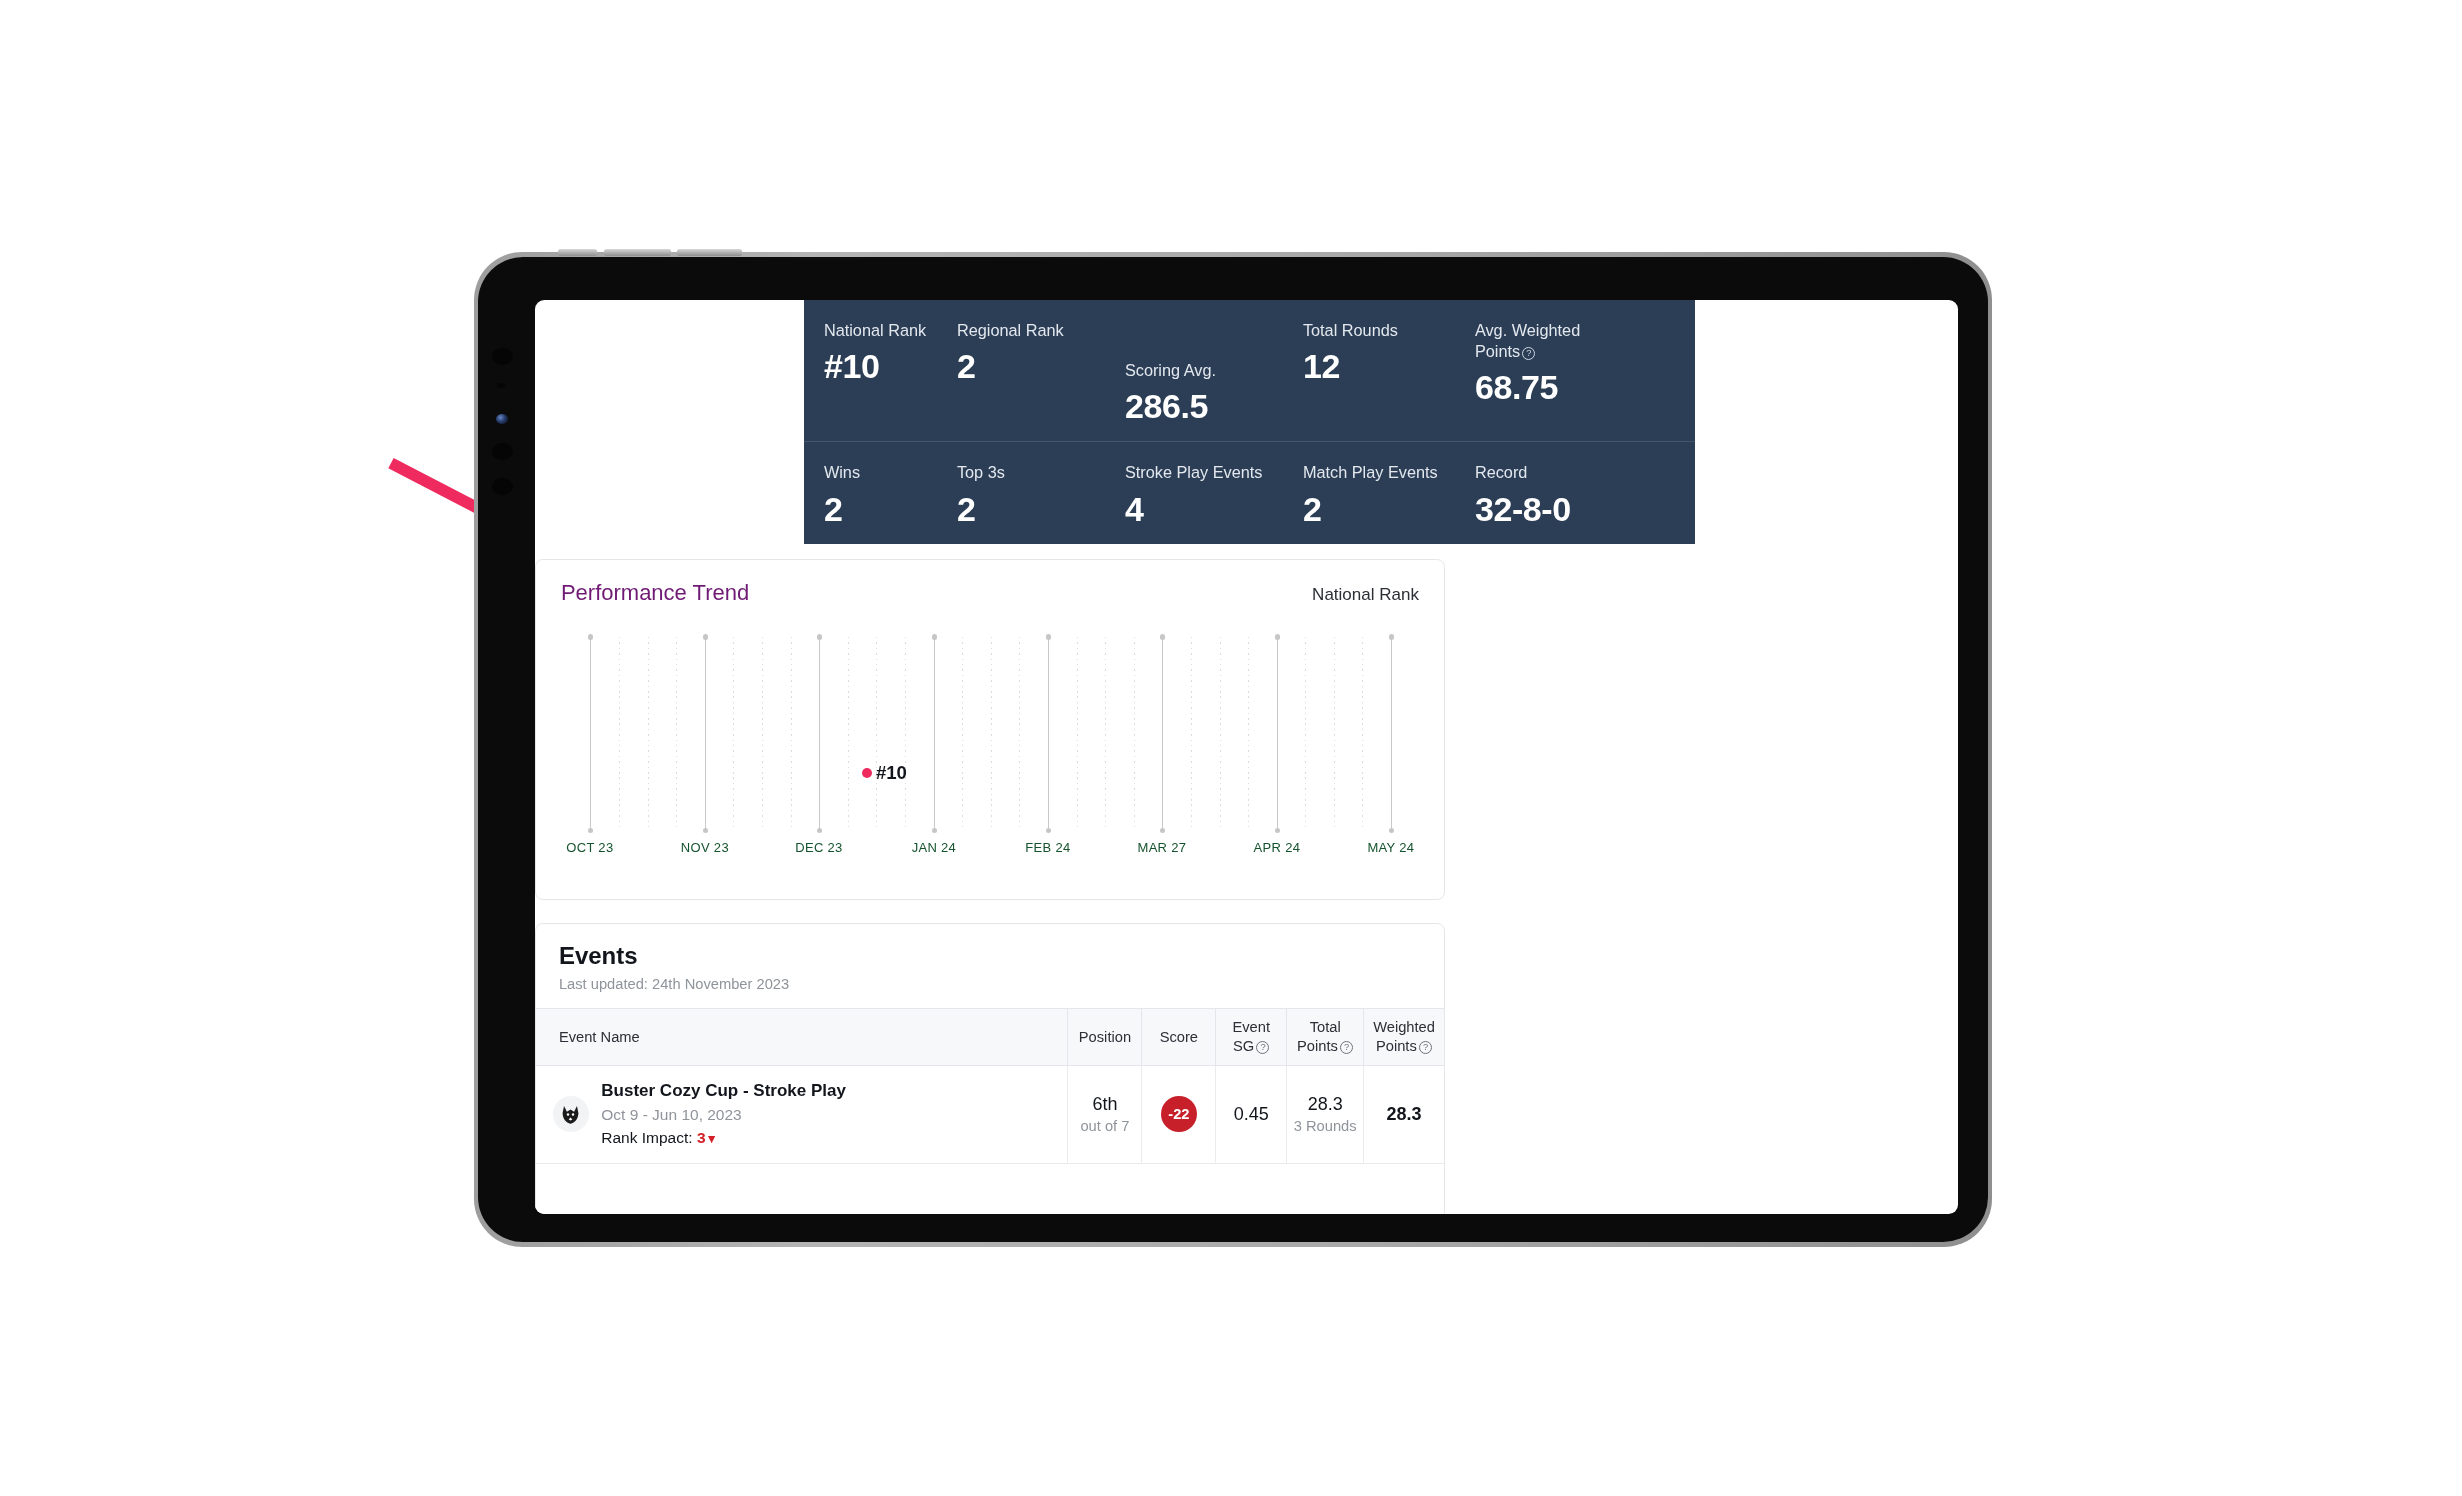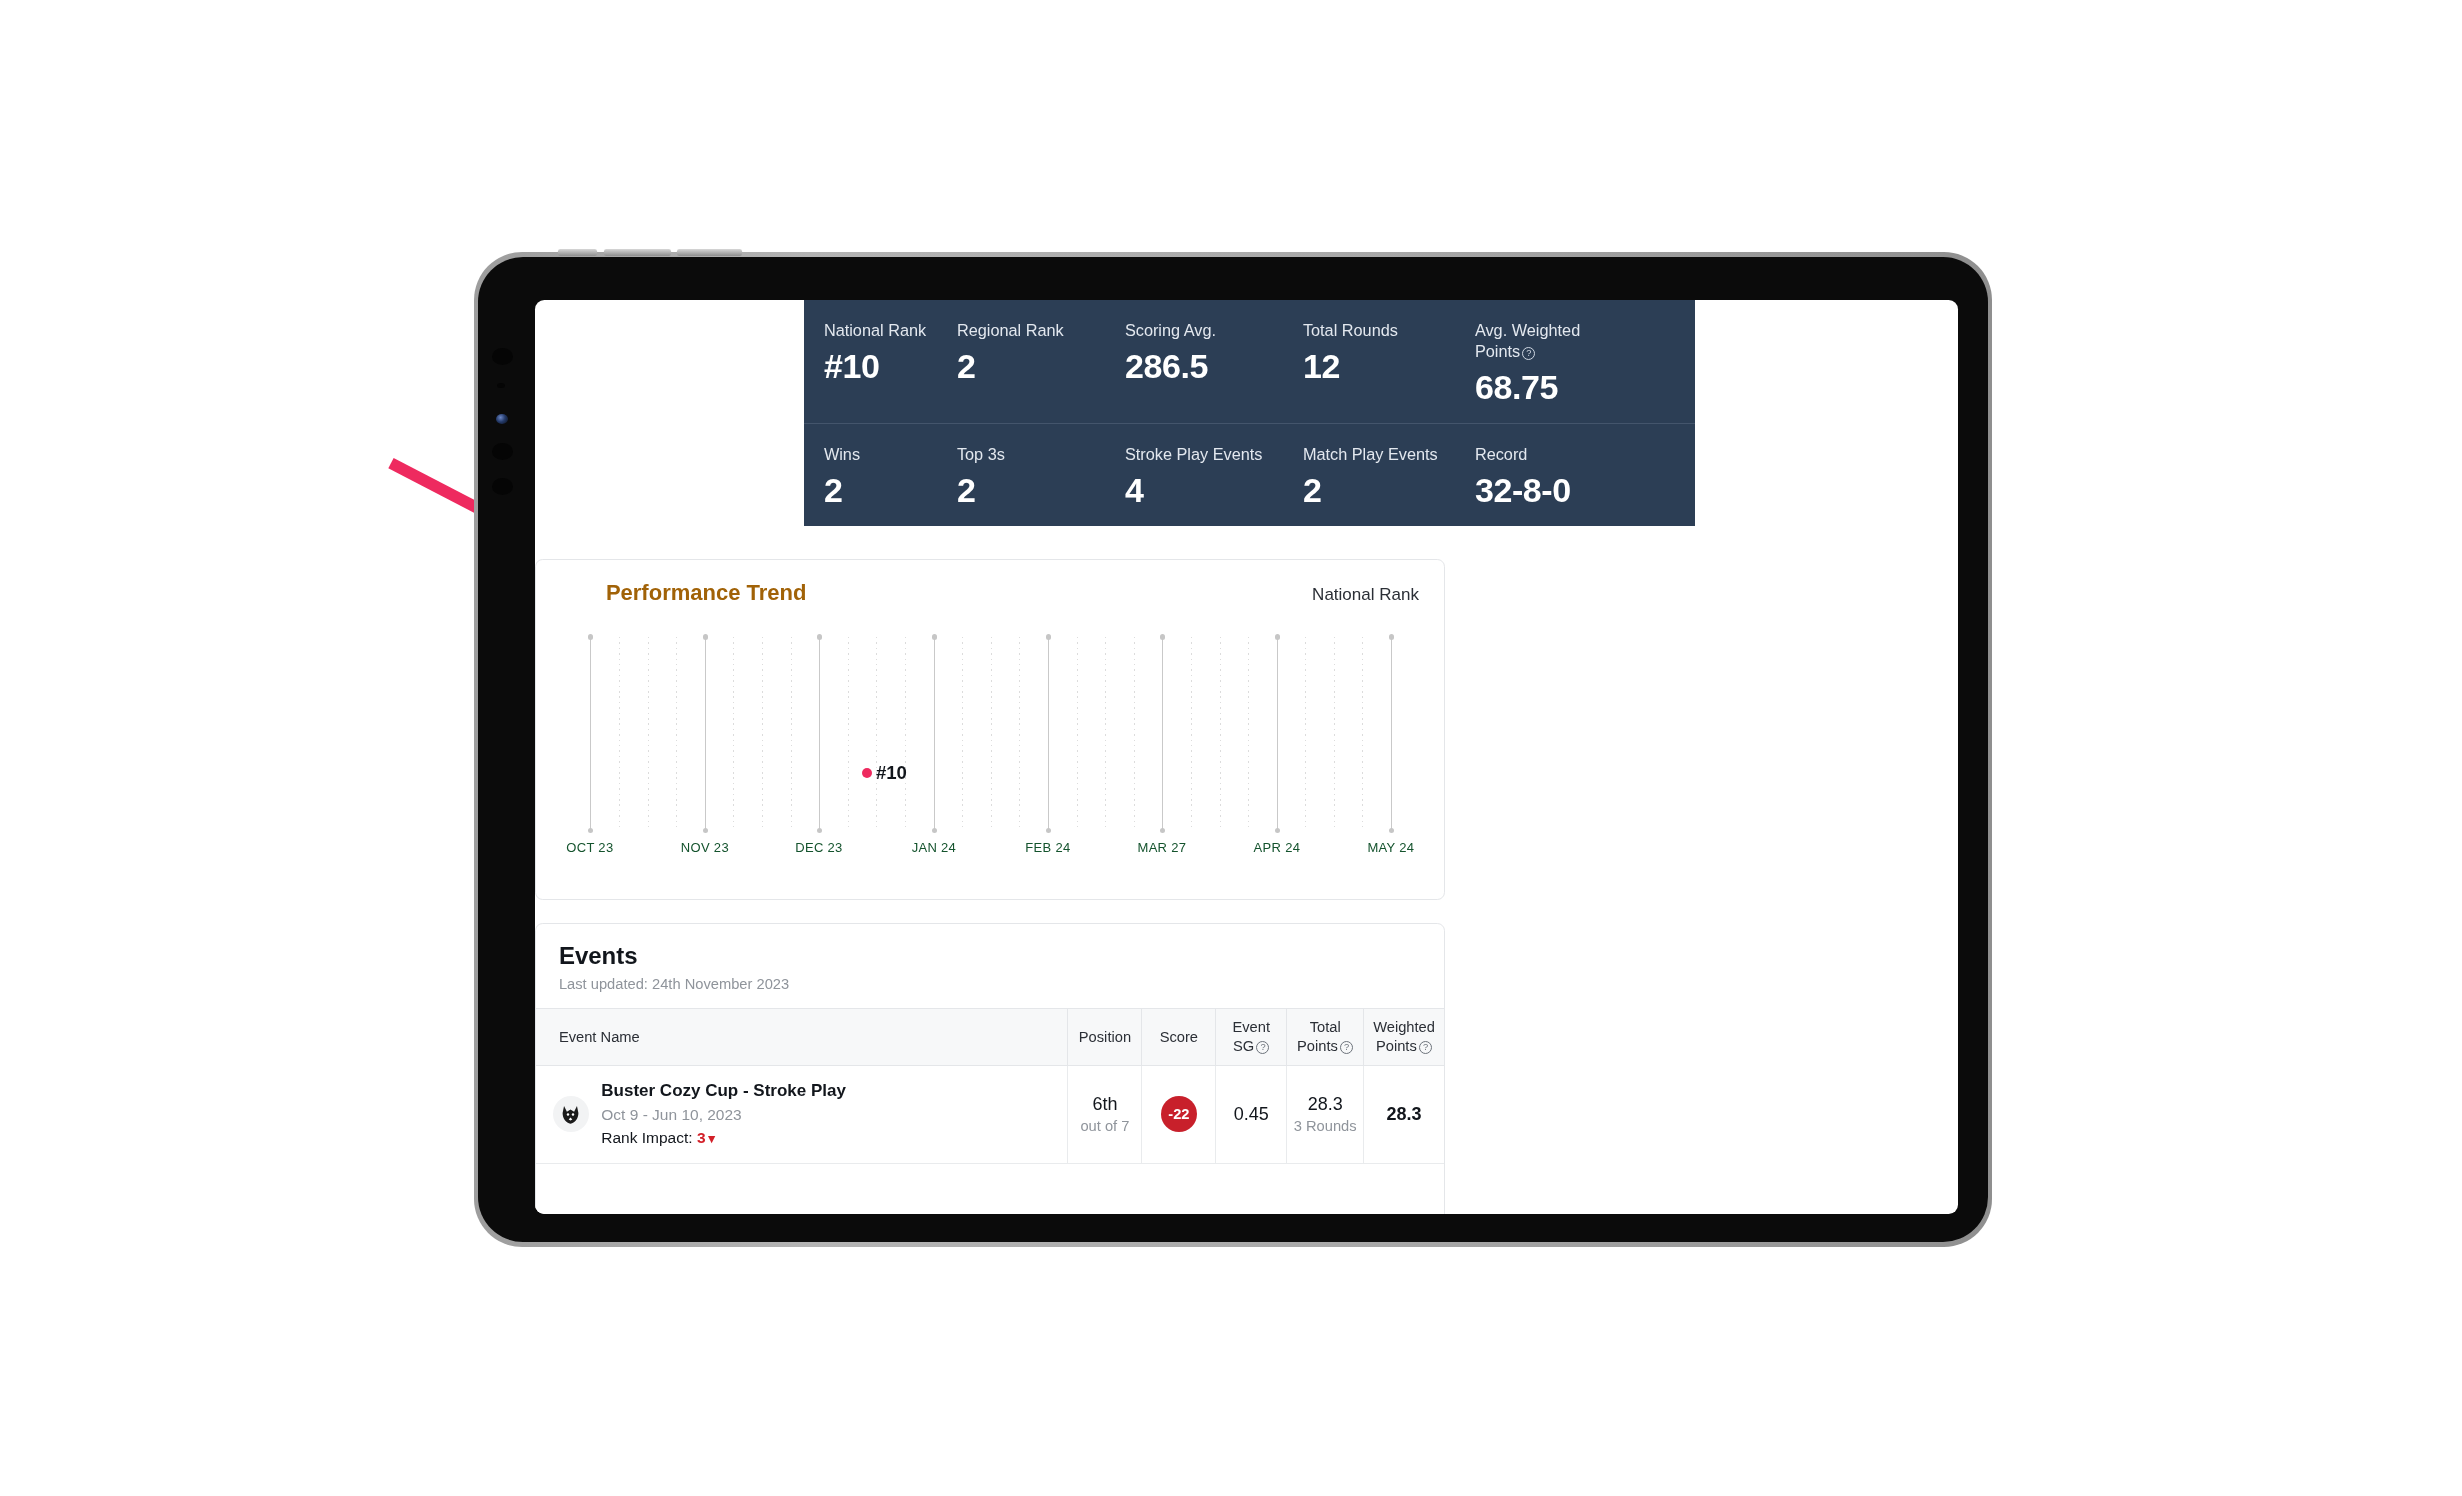--- a/index.html
+++ b/index.html
@@ -150,23 +150,22 @@
   #trend-card { left: 0.8px; top: 259px; width: 910px; height: 341px; left: 0; }
 
   #trend-head {
     display: flex;
     align-items: baseline;
     justify-content: space-between;
     padding: 20px 25px 0 25px;
   }
   #trend-title {
     font-size: 22px;
-    font-weight: bold;
-    color: #a16207;
-    margin-left: 45px;
+    font-weight: normal;
+    color: #701a75;
   }
   #trend-legend {
     font-size: 17px;
     color: #2b2f36;
   }
 
   #plot {
     position: absolute;
     left: 25px;
     top: 77px;
@@ -366,21 +365,21 @@
         <div id="stats-panel">
           <div class="stats-row">
             <div class="stat" style="width:133px;">
               <div class="stat-label">National Rank</div>
               <div class="stat-value">#10</div>
             </div>
             <div class="stat" style="width:168px;">
               <div class="stat-label">Regional Rank</div>
               <div class="stat-value">2</div>
             </div>
-            <div class="stat" style="width:178px;">
+            <div class="stat" style="width:178px;margin-top:40px;">
               <div class="stat-label">Scoring Avg.</div>
               <div class="stat-value">286.5</div>
             </div>
             <div class="stat" style="width:172px;">
               <div class="stat-label">Total Rounds</div>
               <div class="stat-value">12</div>
             </div>
             <div class="stat" style="width:178px;">
               <div class="stat-label"><span>Avg. Weighted Points</span><span class="info-dot">?</span></div>
               <div class="stat-value">68.75</div>

